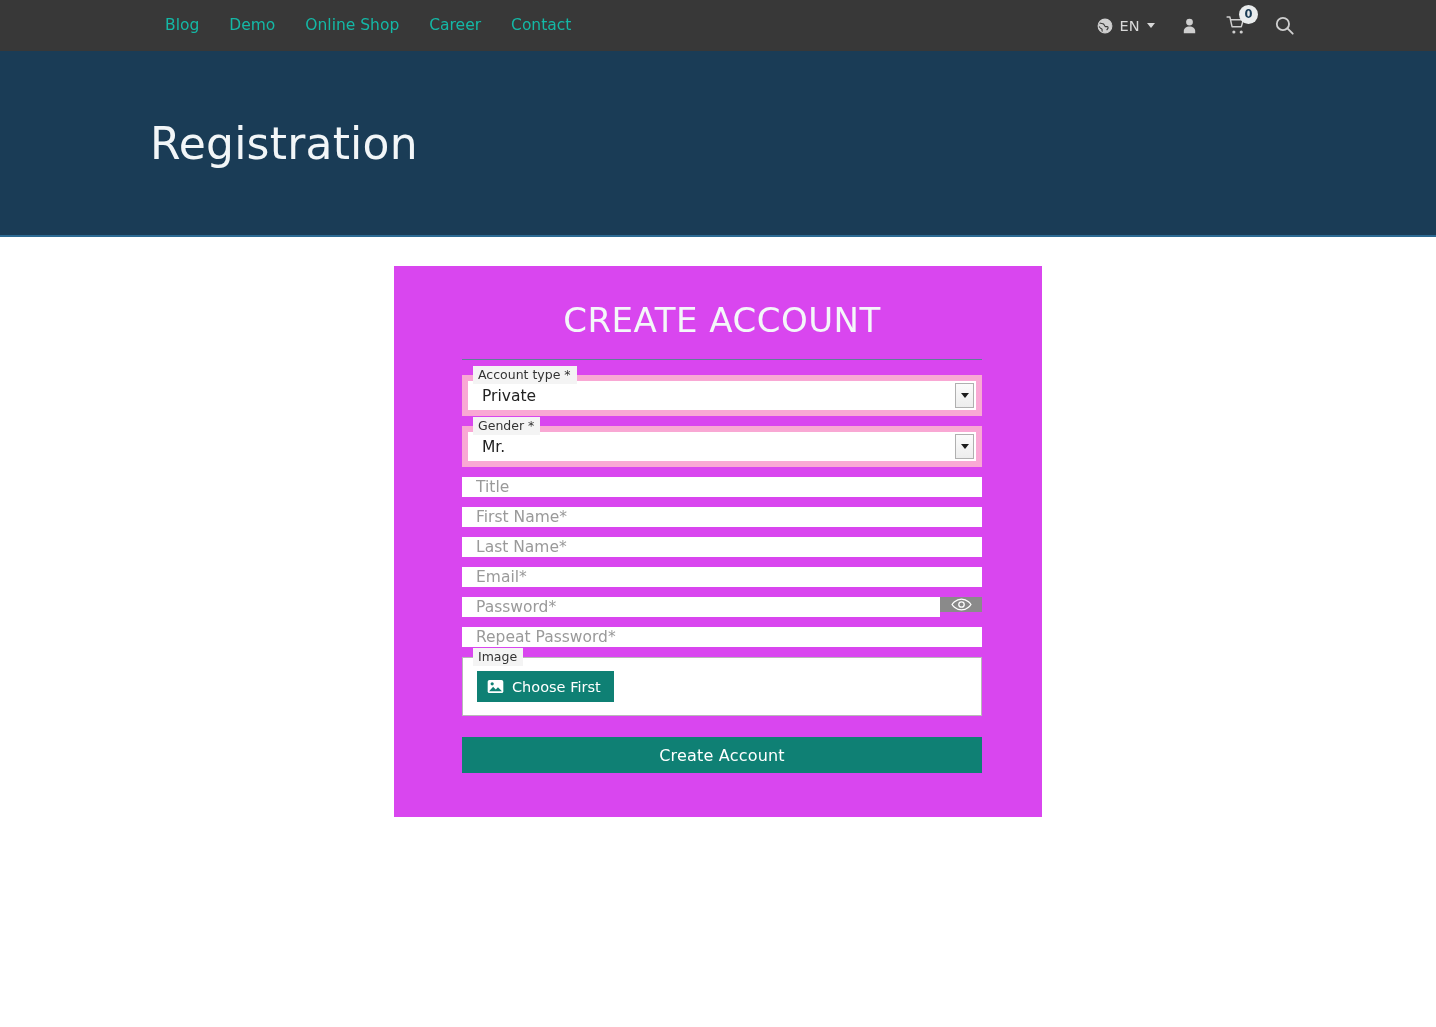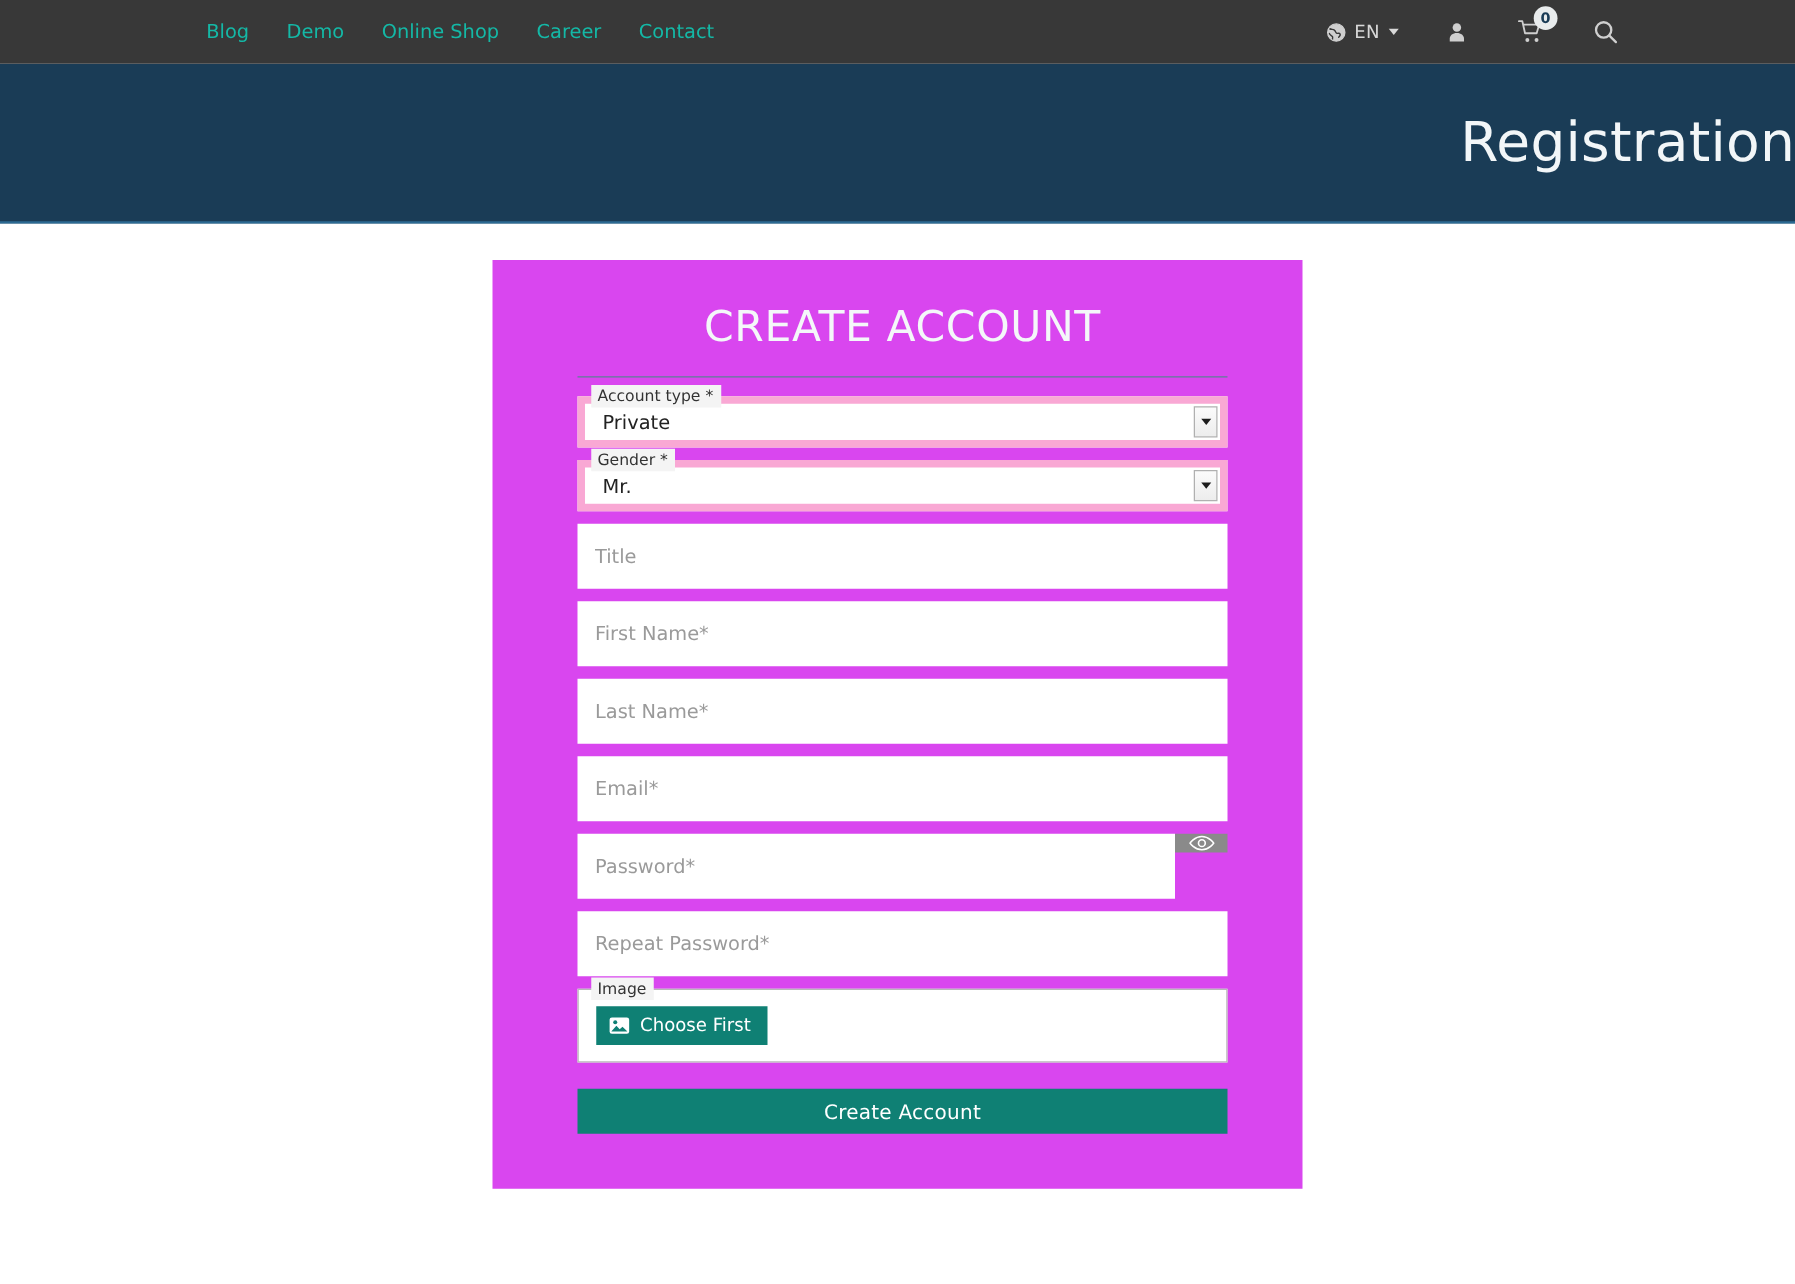--- a/index.html
+++ b/index.html
@@ -35,21 +35,21 @@
     cursor: pointer;
   }
 
   .nav-right {
     position: absolute;
     right: 128px;
     top: 0;
     height: 51px;
     display: flex;
     align-items: center;
-    gap: 12px;
+    gap: 0px;
   }
   .nav-icon-btn {
     display: flex;
     align-items: center;
     justify-content: center;
     height: 51px;
     padding: 0 13px;
     color: #cfcfcf;
     cursor: pointer;
     position: relative;
@@ -76,25 +76,24 @@
     font-weight: bold;
     display: flex;
     align-items: center;
     justify-content: center;
     line-height: 1;
   }
 
   
   .hero {
     background: #1a3c56;
-    height: 128px;
+    height: 186px;
     border-bottom: 2px solid #2c6a93;
     display: flex;
     align-items: center;
-    justify-content: flex-end;
   }
   .hero-title {
     margin-left: 150px;
     color: #f2f6f8;
     font-size: 44px;
     font-weight: normal;
     letter-spacing: .2px;
   }
 
   
@@ -169,21 +168,21 @@
   .select-arrow-box::after {
     content: "";
     width: 0; height: 0;
     border-left: 4.5px solid transparent;
     border-right: 4.5px solid transparent;
     border-top: 5px solid #1d1d1d;
   }
 
   .text-input {
     width: 100%;
-    height: 52px;
+    height: 20px;
     border: none;
     background: #ffffff;
     padding: 0 14px;
     font-size: 15.5px;
     color: #222222;
     font-family: "DejaVu Sans", "Liberation Sans", sans-serif;
     outline: none;
     display: block;
   }
   .text-input::placeholder { color: #9a9a9a; opacity: 1; }

